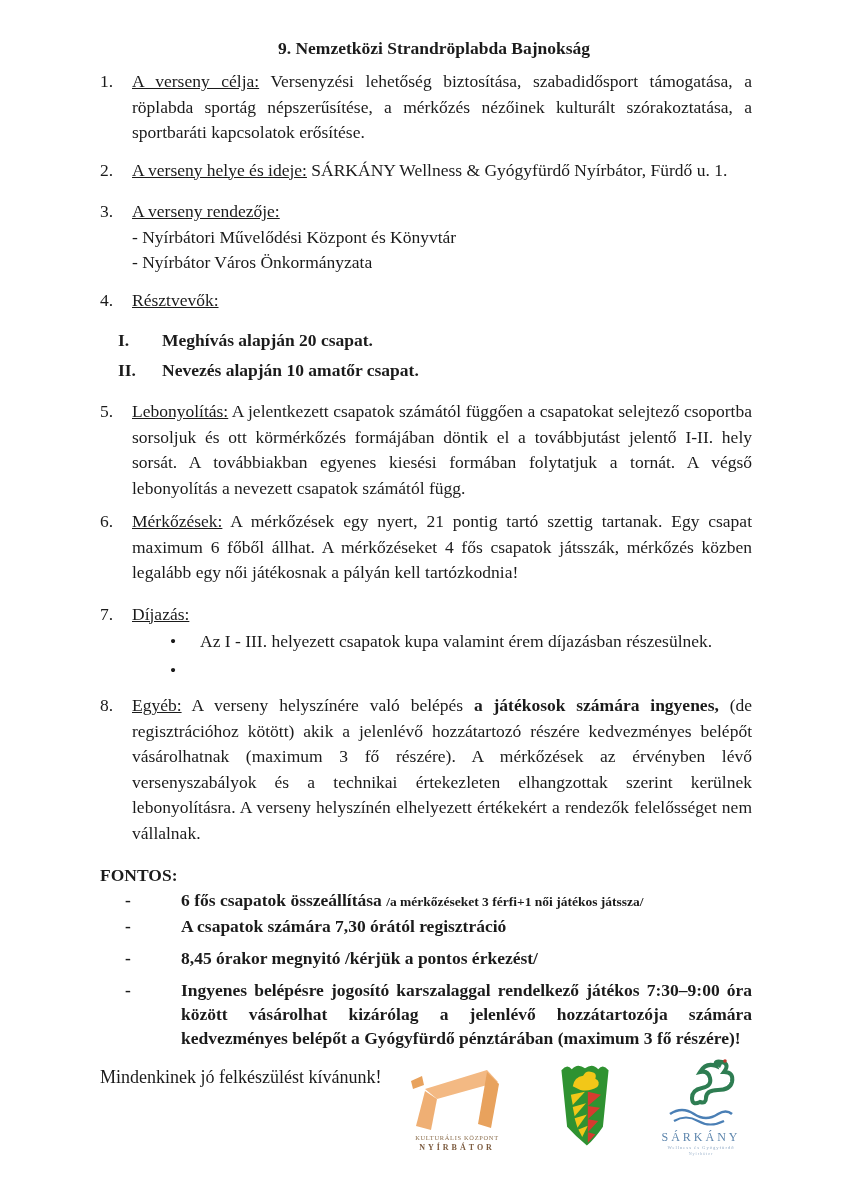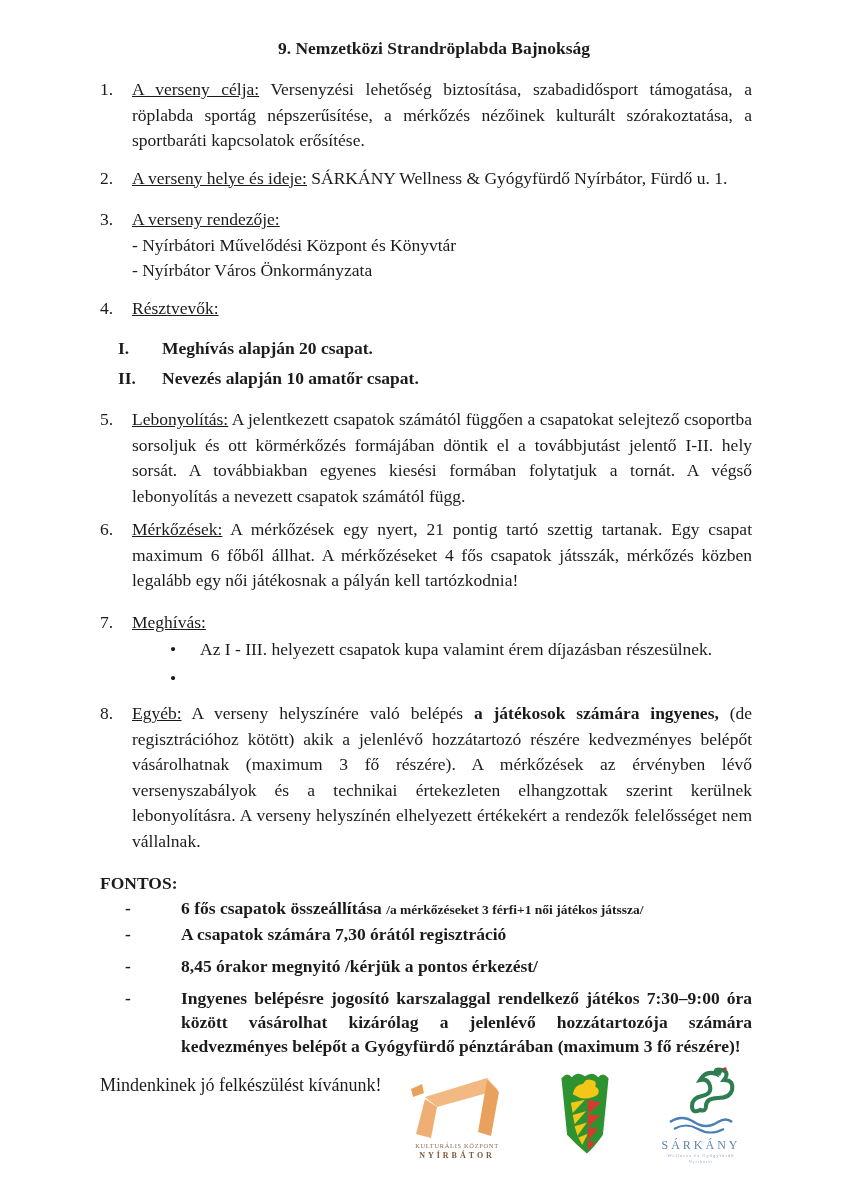--- a/index.html
+++ b/index.html
@@ -17,21 +17,21 @@
     text-align:center;
     font-size:22px;font-weight:bold;
     line-height:26px;
     padding-left:80px; 
   }
   .subtitle{
     text-align:center;
     font-size:17.5px;font-weight:bold;
     line-height:25px;
     padding-left:16px;
-    margin-bottom:16px;
+    margin-bottom:8px;
   }
   .item{display:flex;margin-bottom:12px;}
   .num{width:32px;flex-shrink:0;font-size:17.5px;line-height:25.5px;}
   .itext{flex:1;font-size:17.5px;line-height:25.5px;text-align:justify;}
   .label{text-decoration:underline;}
   .date-line{
     font-weight:bold;font-style:italic;
     margin-left:100px;text-align:left;
   }
   .plain-line{text-align:left;}
@@ -110,21 +110,21 @@
   </div>
 
   <div class="item mb16">
     <div class="num">6.</div>
     <div class="itext"><span class="label">Mérkőzések:</span><span> A mérkőzések egy nyert, 21 pontig tartó szettig tartanak. Egy csapat maximum 6 főből állhat. A mérkőzéseket 4 fős csapatok játsszák, mérkőzés közben legalább egy női játékosnak a pályán kell tartózkodnia!</span></div>
   </div>
 
   <div class="item" style="margin-bottom:4px">
     <div class="num">7.</div>
     <div class="itext">
-      <span class="label">Meghívás:</span>
+      <span class="label">Díjazás:</span>
       <div class="bullet-list">
         <div class="bullet-item">
           <div class="bullet-marker">•</div>
           <div>Az I - III. helyezett csapatok kupa valamint érem díjazásban részesülnek.</div>
         </div>
         <div class="bullet-item">
           <div class="bullet-marker">•</div>
         </div>
       </div>
     </div>

